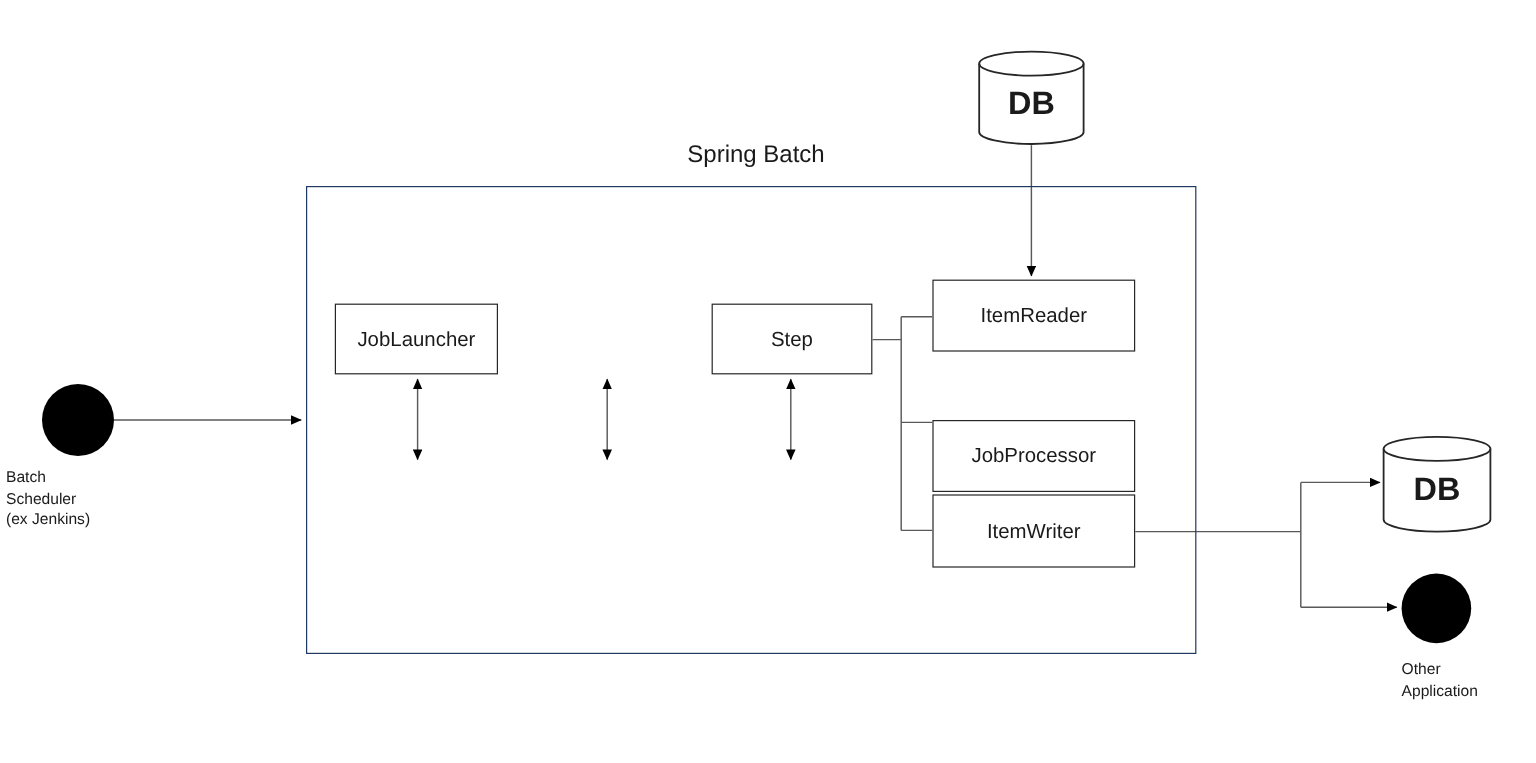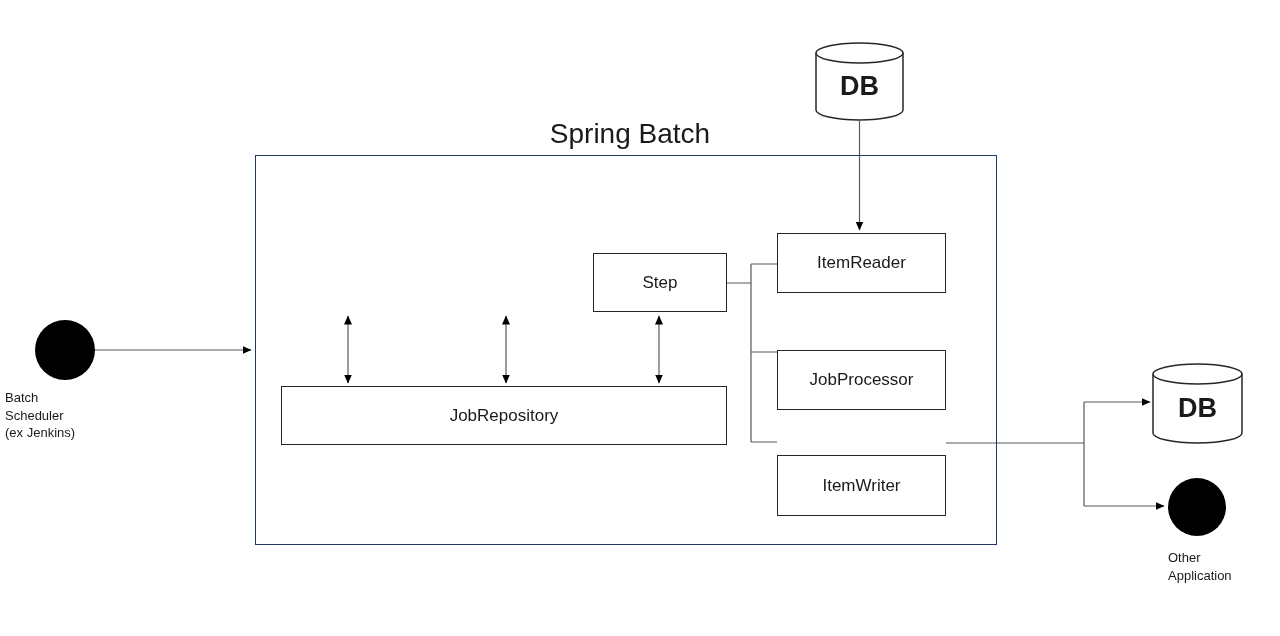--- a/index.html
+++ b/index.html
@@ -39,21 +39,21 @@
     width: 742px; height: 390px;
     border: 1.5px solid var(--container-border);
     z-index: 2;
     background: transparent;
   }
   .diagram-title {
     position: absolute;
     left: 480px; top: 118px;
     width: 300px;
     text-align: center;
-    font-size: 28px;
+    font-size: 20px;
     font-weight: 400;
     color: var(--text);
     z-index: 3;
   }
   .node {
     position: absolute;
     background: #ffffff;
     border: 1.5px solid var(--box-border);
     display: flex;
     align-items: center;
@@ -61,21 +61,21 @@
     font-size: 17px;
     color: var(--text);
     z-index: 3;
   }
   .node-job-launcher { left: 279px; top: 253px; width: 136px; height: 59px; }
   .node-job          { left: 437px; top: 253px; width: 134px; height: 59px; }
   .node-step         { left: 593px; top: 253px; width: 134px; height: 59px; }
   .node-job-repository { left: 281px; top: 386px; width: 446px; height: 59px; }
   .node-item-reader   { left: 777px; top: 233px; width: 169px; height: 60px; }
   .node-job-processor { left: 777px; top: 322px; width: 169px; height: 60px; margin-top: 28px; }
-  .node-item-writer   { left: 777px; top: 412px; width: 169px; height: 61px; margin-top: 43px; }
+  .node-item-writer   { left: 777px; top: 412px; width: 169px; height: 61px; }
 
   .db-label {
     position: absolute;
     display: flex;
     align-items: center;
     justify-content: center;
     font-size: 27px;
     color: var(--text);
     z-index: 3;
     font-weight: bold;
@@ -132,25 +132,25 @@
     </g>
 
     <circle class="dot" cx="65" cy="350" r="30"></circle>
     <circle class="dot" cx="1197" cy="507" r="29"></circle>
   </svg>
 
   <div class="container-frame"></div>
 
   <div class="diagram-title">Spring Batch</div>
 
+  <div class="node node-job-launcher">
+    <span>JobLauncher</span>
+  </div>
   <div class="node node-step">
     <span>Step</span>
-  </div>
-  <div class="node node-job-repository">
-    <span>JobRepository</span>
   </div>
   <div class="node node-item-reader">
     <span>ItemReader</span>
   </div>
   <div class="node node-job-processor">
     <span>JobProcessor</span>
   </div>
   <div class="node node-item-writer">
     <span>ItemWriter</span>
   </div>

